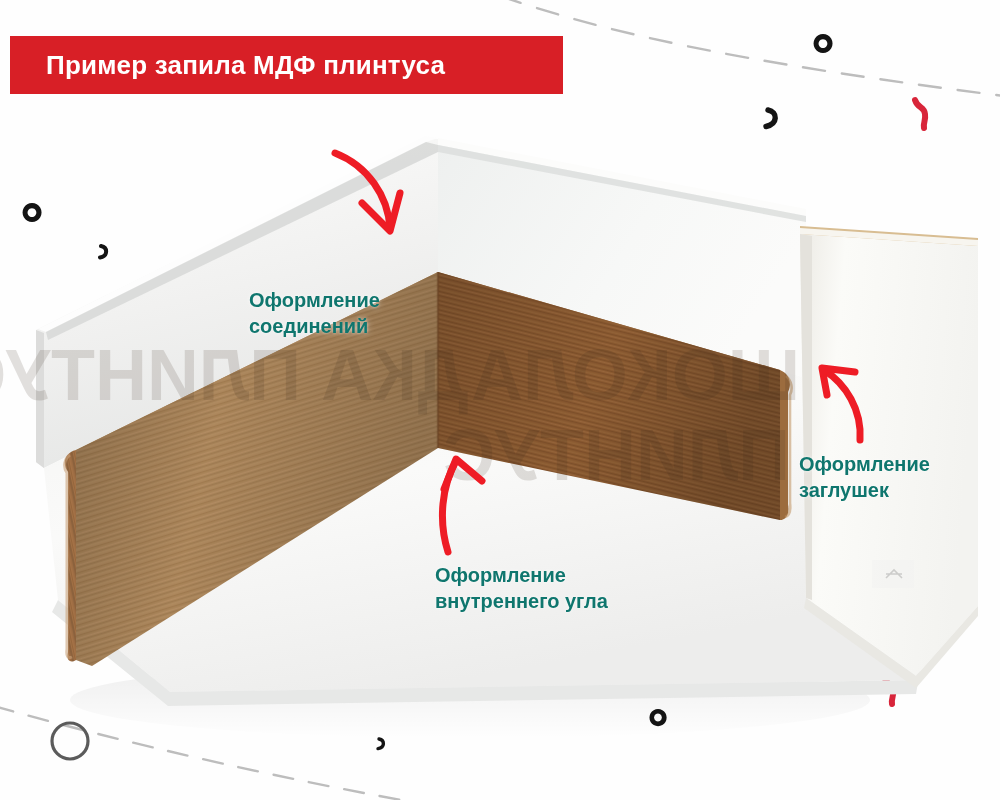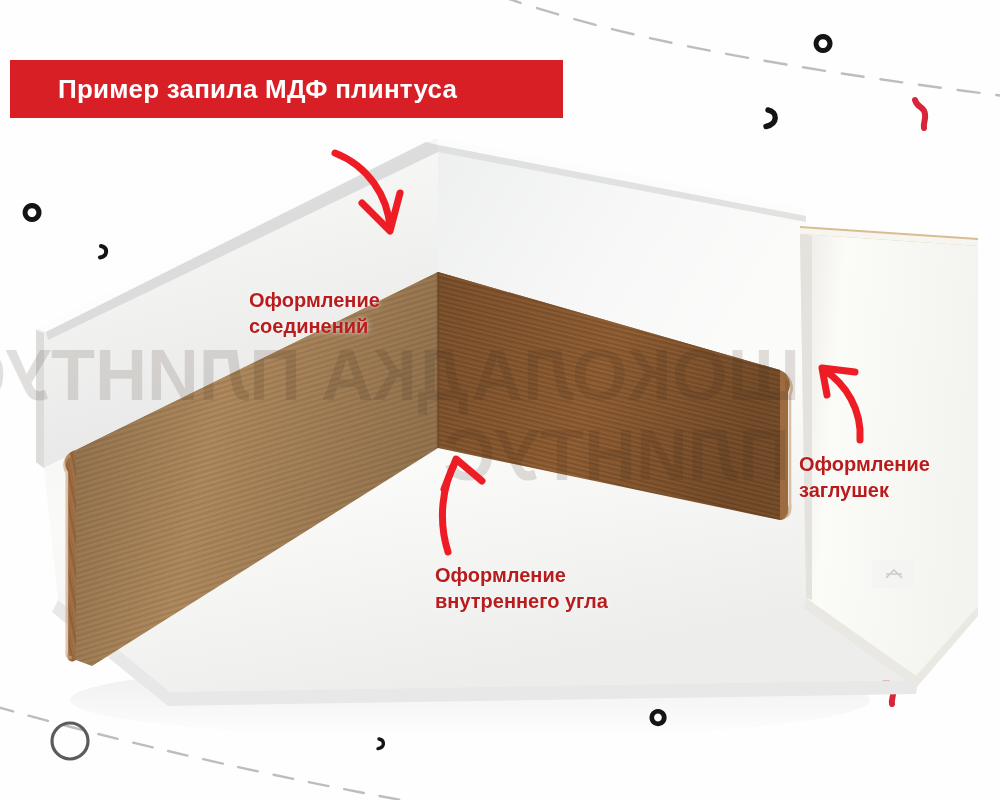--- a/index.html
+++ b/index.html
@@ -10,43 +10,43 @@
     overflow:hidden;
     position:relative;
   }
   #stage{position:absolute;inset:0;width:1000px;height:800px;overflow:hidden;background:#fefefe;}
 
   
   .deco-layer{position:absolute;inset:0;width:1000px;height:800px;pointer-events:none;}
 
   
   .banner{
-    position:absolute;left:10px;top:60px;width:553px;height:58px;
+    position:absolute;left:10px;top:36px;width:553px;height:58px;
     background:#d81f26;
     display:flex;align-items:center;
     box-sizing:border-box;
-    padding-left:48px;
+    padding-left:36px;
     z-index:40;
   }
   .banner-text{
     color:#ffffff;
     font-size:26px;
     font-weight:bold;
     letter-spacing:.2px;
     white-space:nowrap;
     line-height:1;
   }
 
   
   #illus{position:absolute;left:0;top:0;width:1000px;height:800px;z-index:10;}
 
   
   .label{
     position:absolute;
-    color:#b91c1c;
+    color:#0f766e;
     font-size:20px;
     font-weight:bold;
     line-height:1.28;
     z-index:30;
     white-space:pre-line;
     text-shadow:0 0 3px rgba(255,255,255,.55), 0 0 7px rgba(255,255,255,.5);
   }
   #label-joints{left:249px;top:288px;}
   #label-inner{left:435px;top:563px;}
   #label-caps{left:799px;top:452px;}

